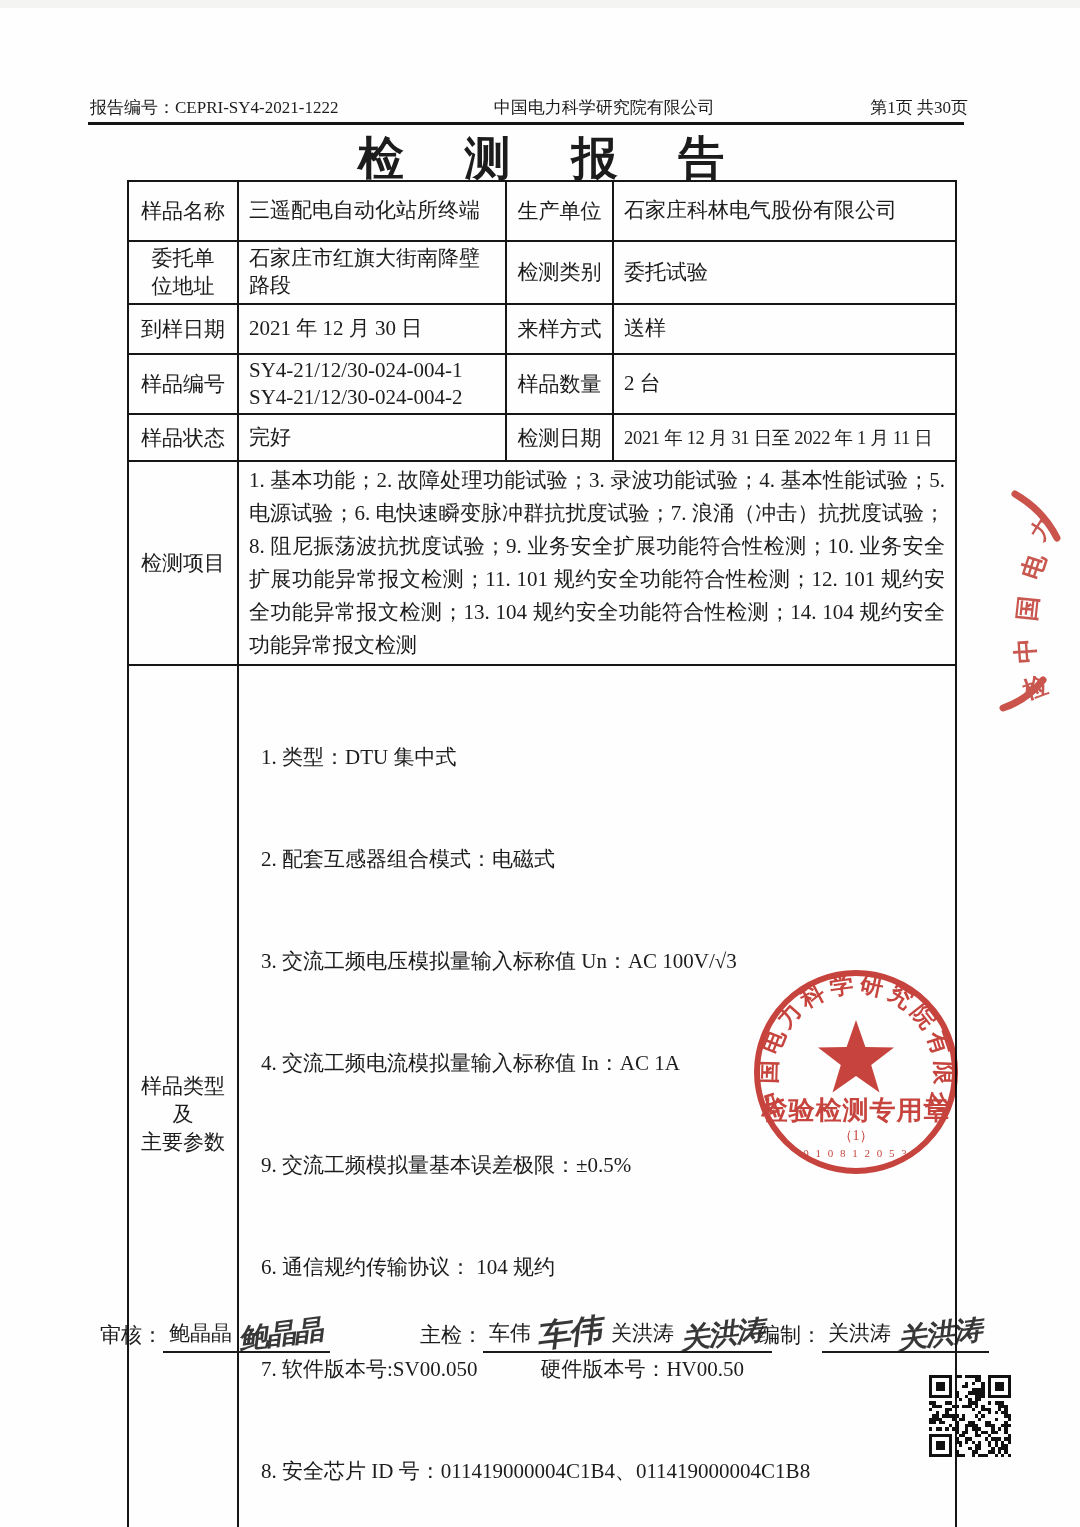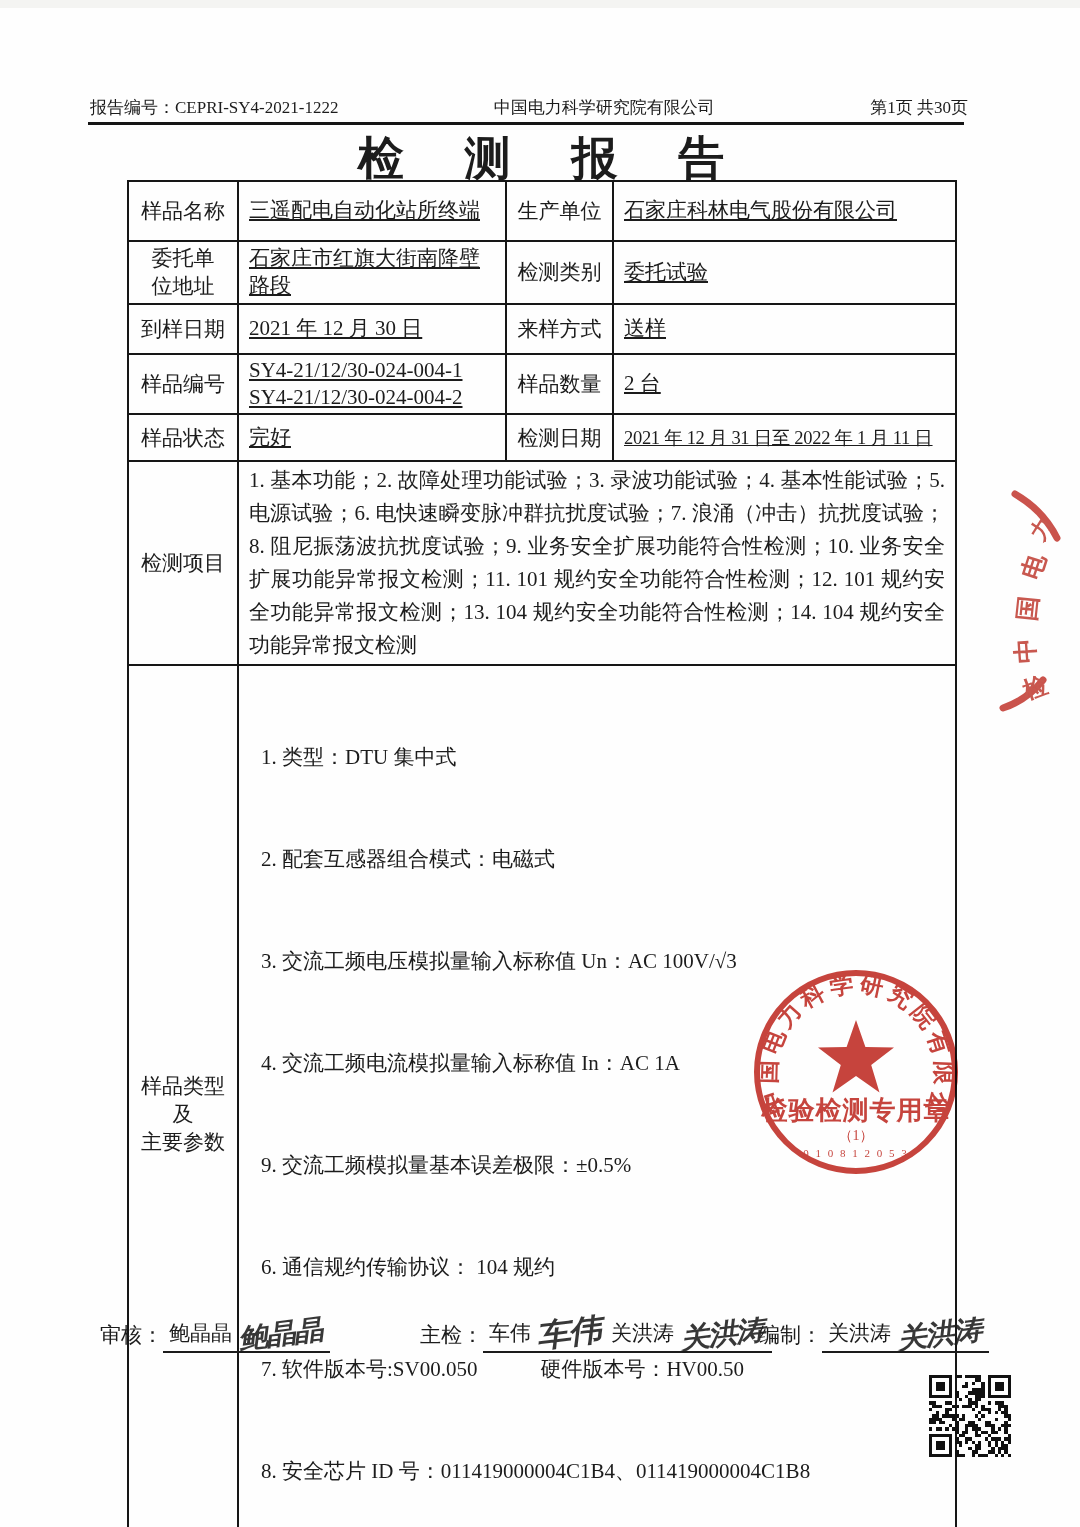--- a/index.html
+++ b/index.html
@@ -38,21 +38,21 @@
   }
   table.rpt td{
     border:2px solid #161616;
     padding:2px 10px;
     vertical-align:middle;
     overflow:hidden;
   }
   td.lab{
     text-align:center;padding:2px 4px;white-space:pre-line;line-height:1.35;
   }
-  td.val{white-space:pre-line;line-height:1.3;text-decoration:underline;}
+  td.val{white-space:pre-line;line-height:1.3;}
   td.small{font-size:18.5px;letter-spacing:-0.3px;}
   td.items{
     text-align:justify;line-height:33px;font-size:21px;padding:6px 12px;
   }
   .param-line{line-height:34px;padding:0;}
   .param-line div{white-space:pre;}
   
   .hand{
     display:inline-block;
     font-family:"DejaVu Serif","Liberation Serif",serif;

